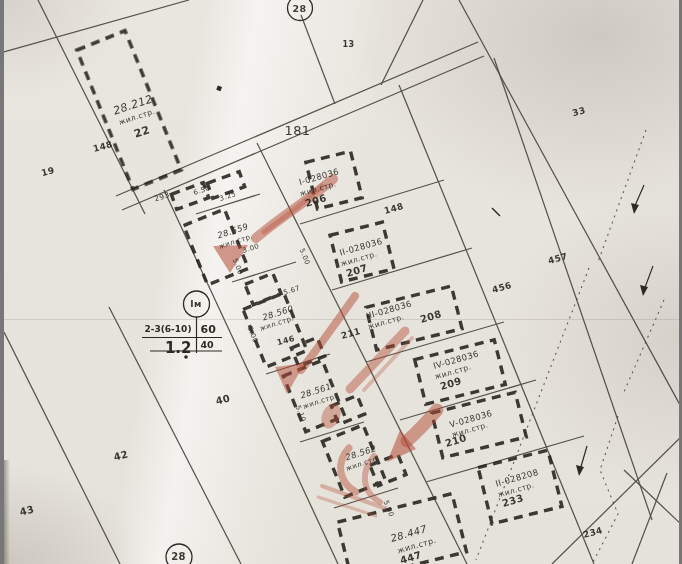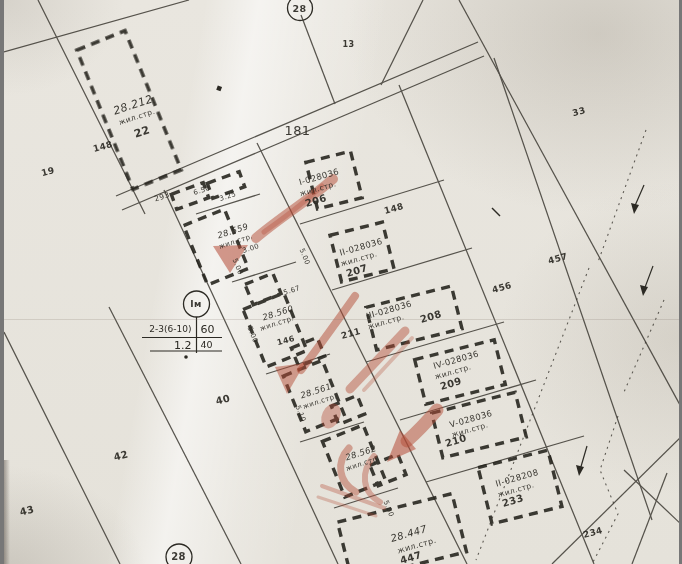--- a/index.html
+++ b/index.html
@@ -18,21 +18,21 @@
   .fold-line{position:absolute;left:0;right:0;top:319px;height:1px;background:rgba(130,120,108,0.22);}
   .edge-sliver{position:absolute;left:0;top:460px;width:6px;height:104px;
     background:linear-gradient(90deg,rgba(75,66,58,0.45),rgba(75,66,58,0));}
   .map-label{
     position:absolute;white-space:nowrap;color:#2c2a24;opacity:.92;
     transform:translate(-50%,-50%);letter-spacing:.4px;line-height:1;
     font-family:"DejaVu Sans",sans-serif;
   }
   .map-label.b{font-weight:bold;}
   .map-label.i{font-style:italic;}
-  .zone-text{position:absolute;color:#2c2a24;font-weight:normal;}
+  .zone-text{position:absolute;color:#2c2a24;font-weight:bold;}
 </style>
 </head>
 <body>
 
 <div id="stage">
 
   <svg id="map-svg" viewBox="0 0 682 564">
 
     <g stroke="#3d3a33" stroke-width="1.25" opacity="0.85">
       <line x1="0" y1="52" x2="185" y2="0"></line>
@@ -135,21 +135,21 @@
 
   <div class="fold-line"></div>
   <div class="edge-sliver"></div>
 
   <div class="map-label b" style="left:296px;top:9px;font-size:9.5px">28</div>
   <div class="map-label b" style="left:175px;top:557px;font-size:10px">28</div>
 
   <div class="map-label b" style="left:192.5px;top:304px;font-size:9px">Iм</div>
   <div class="zone-text" style="left:128px;top:324px;width:60px;text-align:right;font-size:9px">2-3(6-10)</div>
   <div class="zone-text" style="left:197px;top:323px;font-size:11px">60</div>
-  <div class="zone-text" style="left:148px;top:339px;width:40px;text-align:right;font-size:11px">1.2</div>
+  <div class="zone-text" style="left:148px;top:339px;width:40px;text-align:right;font-size:15px">1.2</div>
   <div class="zone-text" style="left:197px;top:339px;font-size:9.5px">40</div>
 
   <div id="labels-layer">
       <span class="map-label b" style="left: 345px; top: 13px; font-size: 8px; transform: translate(-50%, -50%) rotate(0deg); margin-top: 32px;">13</span>
       <span class="map-label i" style="left: 129px; top: 105px; font-size: 11px; transform: translate(-50%, -50%) rotate(-18deg);">28.212</span>
       <span class="map-label" style="left: 133px; top: 117px; font-size: 7.5px; transform: translate(-50%, -50%) rotate(-18deg);">жил.стр.</span>
       <span class="map-label b" style="left: 138px; top: 132px; font-size: 11px; transform: translate(-50%, -50%) rotate(-18deg);">22</span>
       <span class="map-label b" style="left: 99px; top: 147px; font-size: 9px; transform: translate(-50%, -50%) rotate(-15deg);">148</span>
       <span class="map-label b" style="left: 44px; top: 172px; font-size: 9px; transform: translate(-50%, -50%) rotate(-15deg);">19</span>
       <span class="map-label" style="left: 158px; top: 197px; font-size: 7.5px; transform: translate(-50%, -50%) rotate(-18deg);">293</span>

